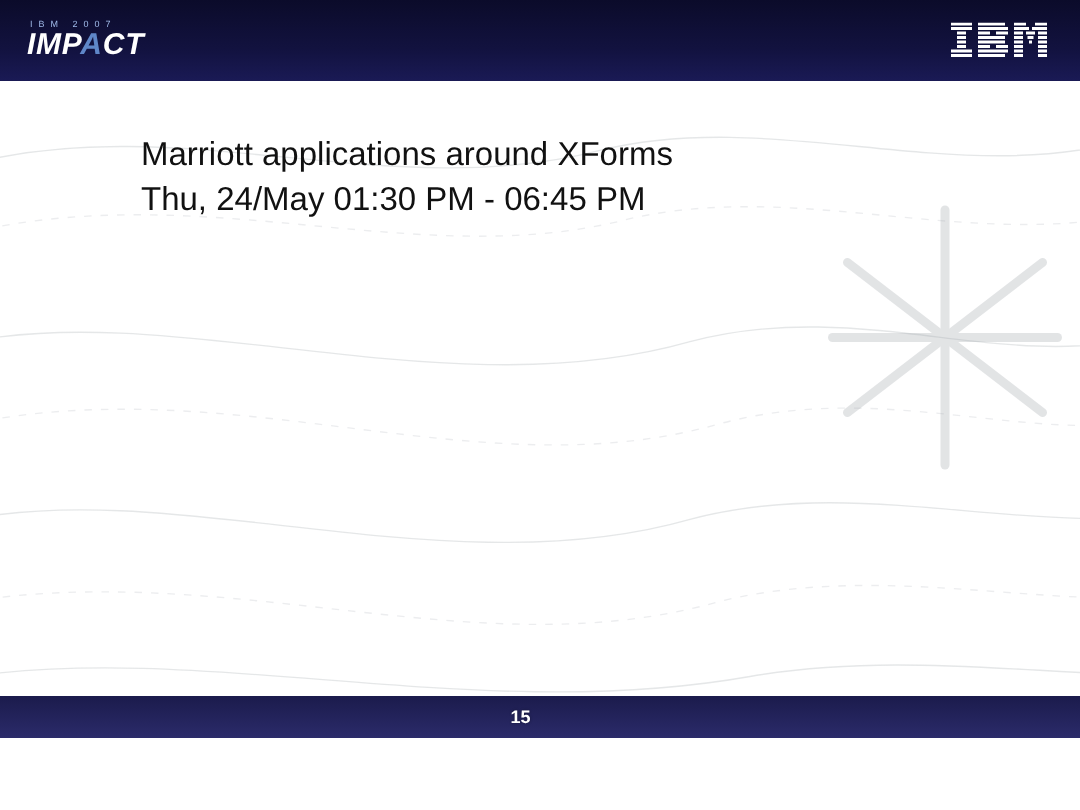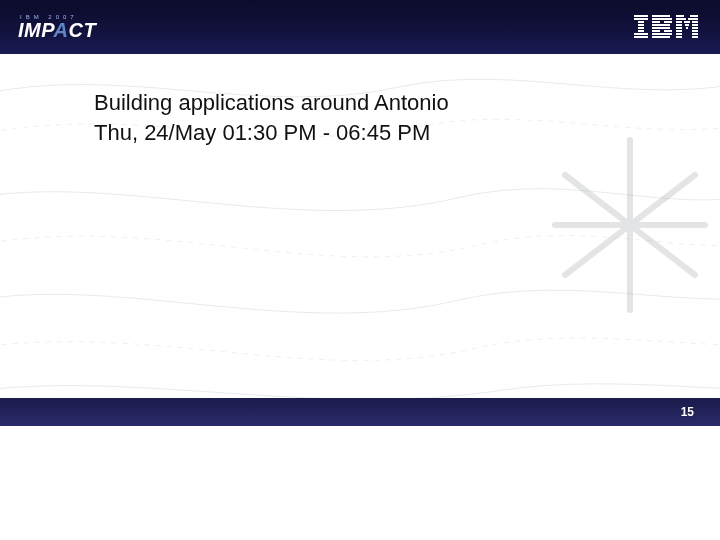--- a/index.html
+++ b/index.html
@@ -6,21 +6,21 @@
     margin: 0;
     padding: 0;
     width: 720px;
     height: 540px;
     font-family: Arial, Helvetica, sans-serif;
     overflow: hidden;
   }
   .slide {
     position: relative;
     width: 720px;
-    height: 426px;
+    height: 492px;
     background: #ffffff;
     box-sizing: border-box;
   }
 
   
   .topo {
     position: absolute;
     inset: 0;
     z-index: 0;
     pointer-events: none;
@@ -105,21 +105,21 @@
 
   
   .footer {
     position: absolute;
     left: 0; right: 0; bottom: 0;
     height: 28px;
     background: linear-gradient(#1b1b4c, #2b2b6a);
     z-index: 2;
     display: flex;
     align-items: center;
-    justify-content: flex-end;
+    justify-content: center;
     padding-right: 26px;
     box-sizing: border-box;
   }
   .page-number {
     color: #fff;
     font-size: 12px;
     font-weight: 700;
     text-shadow: 0 0 2px rgba(0,0,0,.4);
   }
 </style>
@@ -199,21 +199,21 @@
         <line x1="90" y1="20" x2="90" y2="190"></line>
         <line x1="25" y1="55" x2="155" y2="155"></line>
         <line x1="25" y1="155" x2="155" y2="55"></line>
         <line x1="15" y1="105" x2="165" y2="105"></line>
       </g>
     </svg>
   </div>
 
 
   <div class="body">
-    <div>Building applications around Antonio</div>
+    <div>Marriott applications around XForms</div>
     <div>Thu, 24/May 01:30 PM - 06:45 PM</div>
   </div>
 
   <div class="footer">
     <span class="page-number">15</span>
   </div>
 
 </div>
 
 </body></html>

